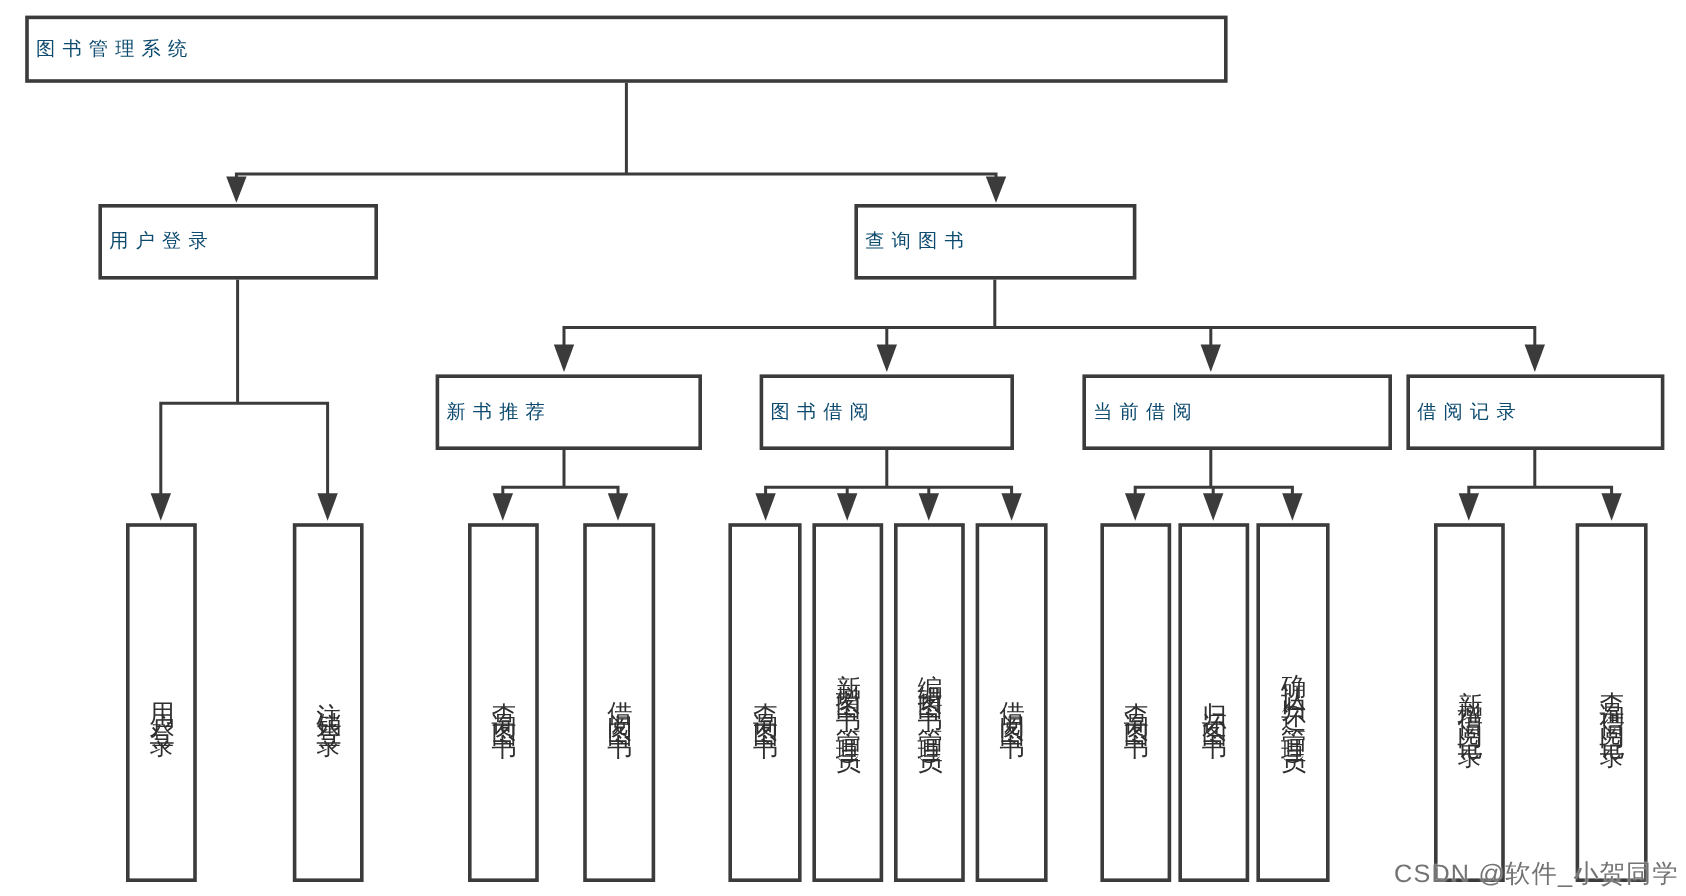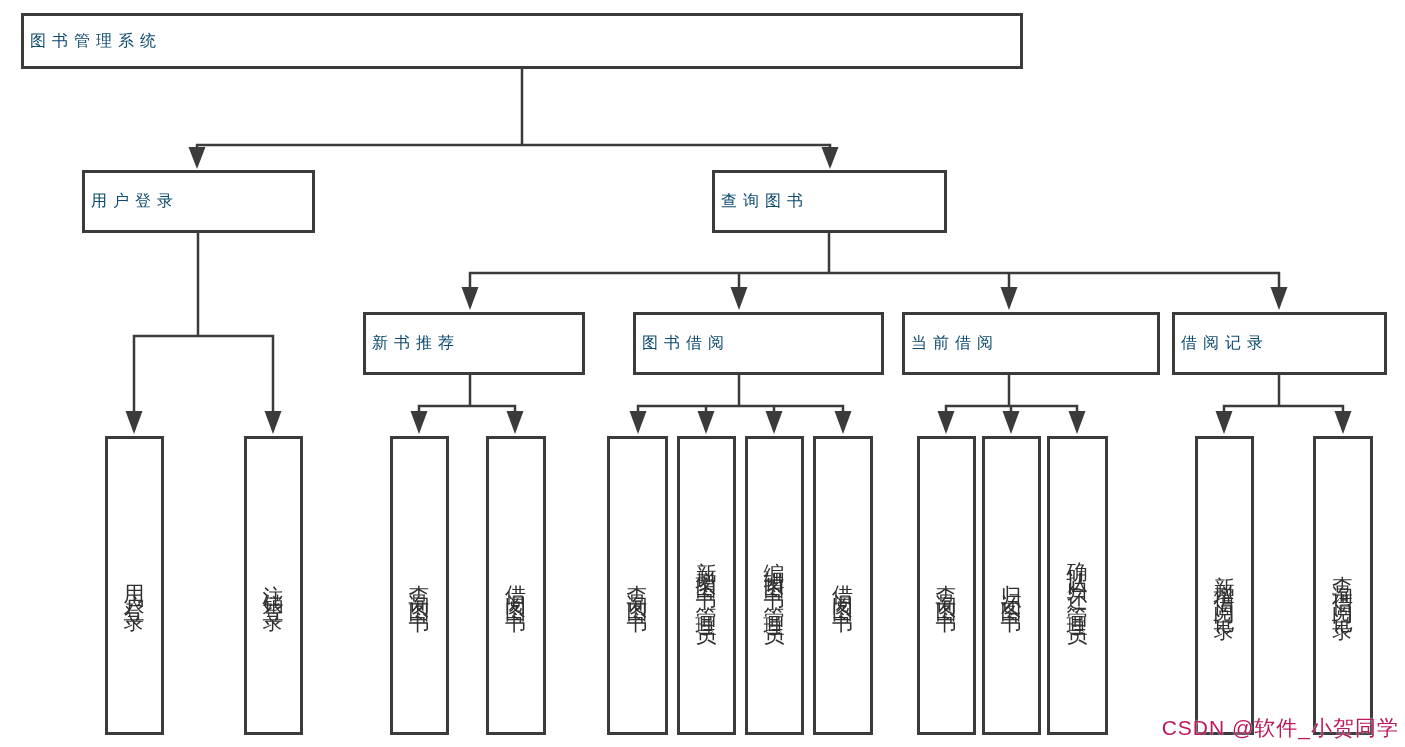--- a/index.html
+++ b/index.html
@@ -52,21 +52,21 @@
     letter-spacing: 9px;
     color: #2f2f2f;
     white-space: nowrap;
   }
   .watermark {
     position: absolute;
     right: 6px;
     top: 714px;
     font-size: 21px;
     letter-spacing: 1px;
-    color: #be185d;
+    color: #737373;
     text-shadow: 0 0 2px #ffffff;
     z-index: 5;
     white-space: nowrap;
   }
 </style>
 </head>
 <body>
 
 <div id="stage">
 
@@ -120,21 +120,21 @@
   <div class="hbox" style="left:82px; top:170px; width:233px; height:63px;">
     <span>用户登录</span>
   </div>
   <div class="hbox" style="left:712px; top:170px; width:235px; height:63px;">
     <span>查询图书</span>
   </div>
 
   <div class="hbox" style="left:363px; top:312px; width:222px; height:63px;">
     <span>新书推荐</span>
   </div>
-  <div class="hbox" style="left:633px; top:312px; width:251px; height:63px;">
+  <div class="hbox" style="left:633px; top:312px; width:212px; height:63px;">
     <span>图书借阅</span>
   </div>
   <div class="hbox" style="left:902px; top:312px; width:258px; height:63px;">
     <span>当前借阅</span>
   </div>
   <div class="hbox" style="left:1172px; top:312px; width:215px; height:63px;">
     <span>借阅记录</span>
   </div>
 
   <div class="vbox" style="left:105px; width:59px;">

